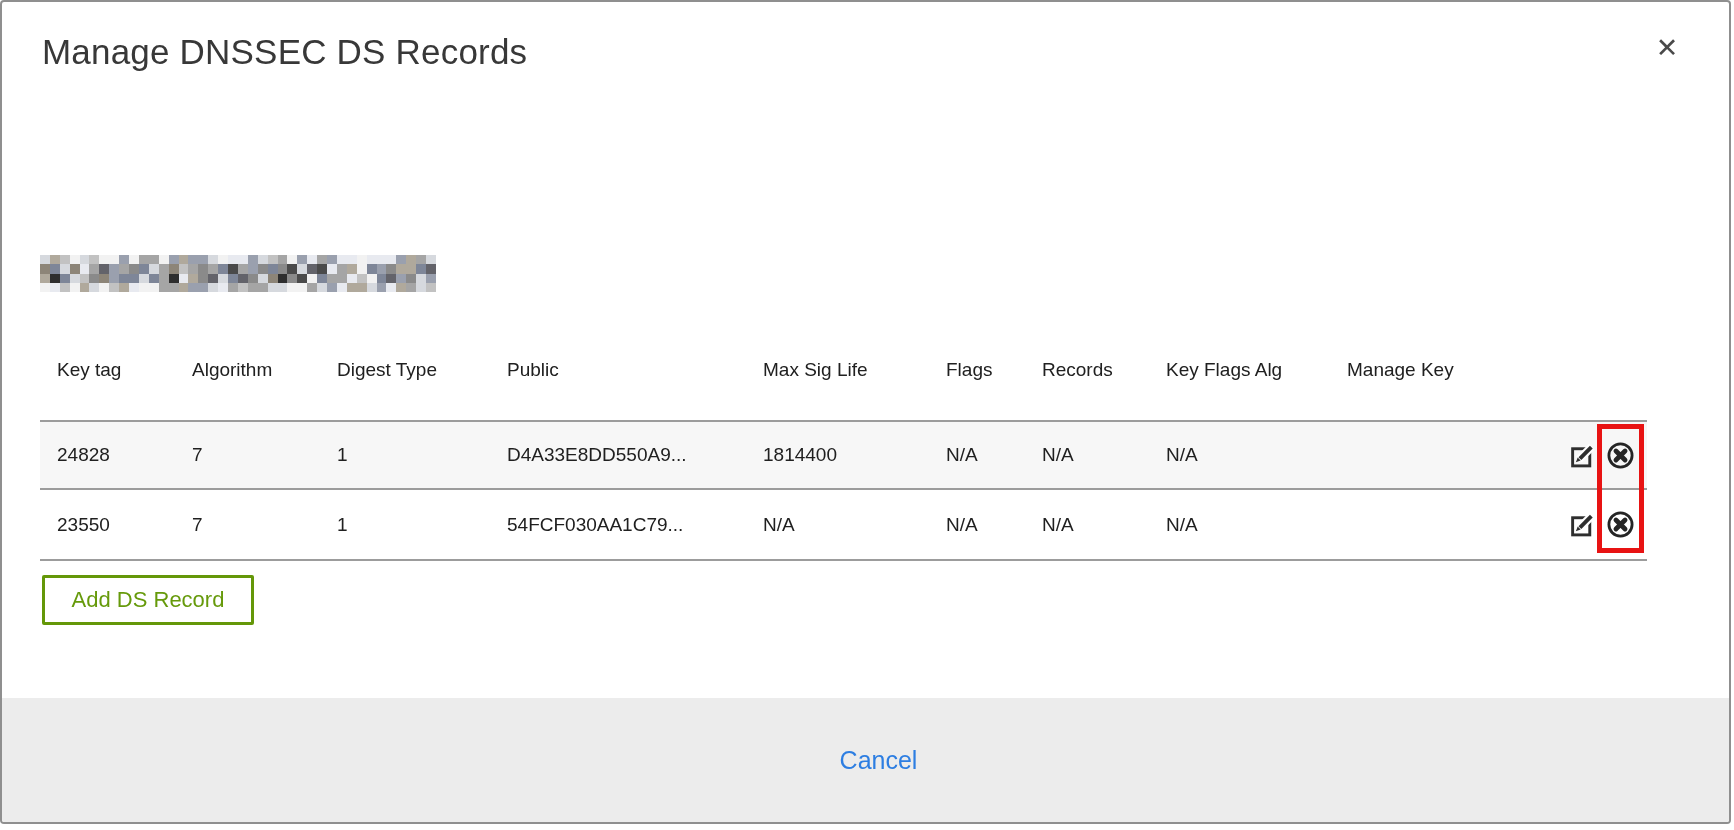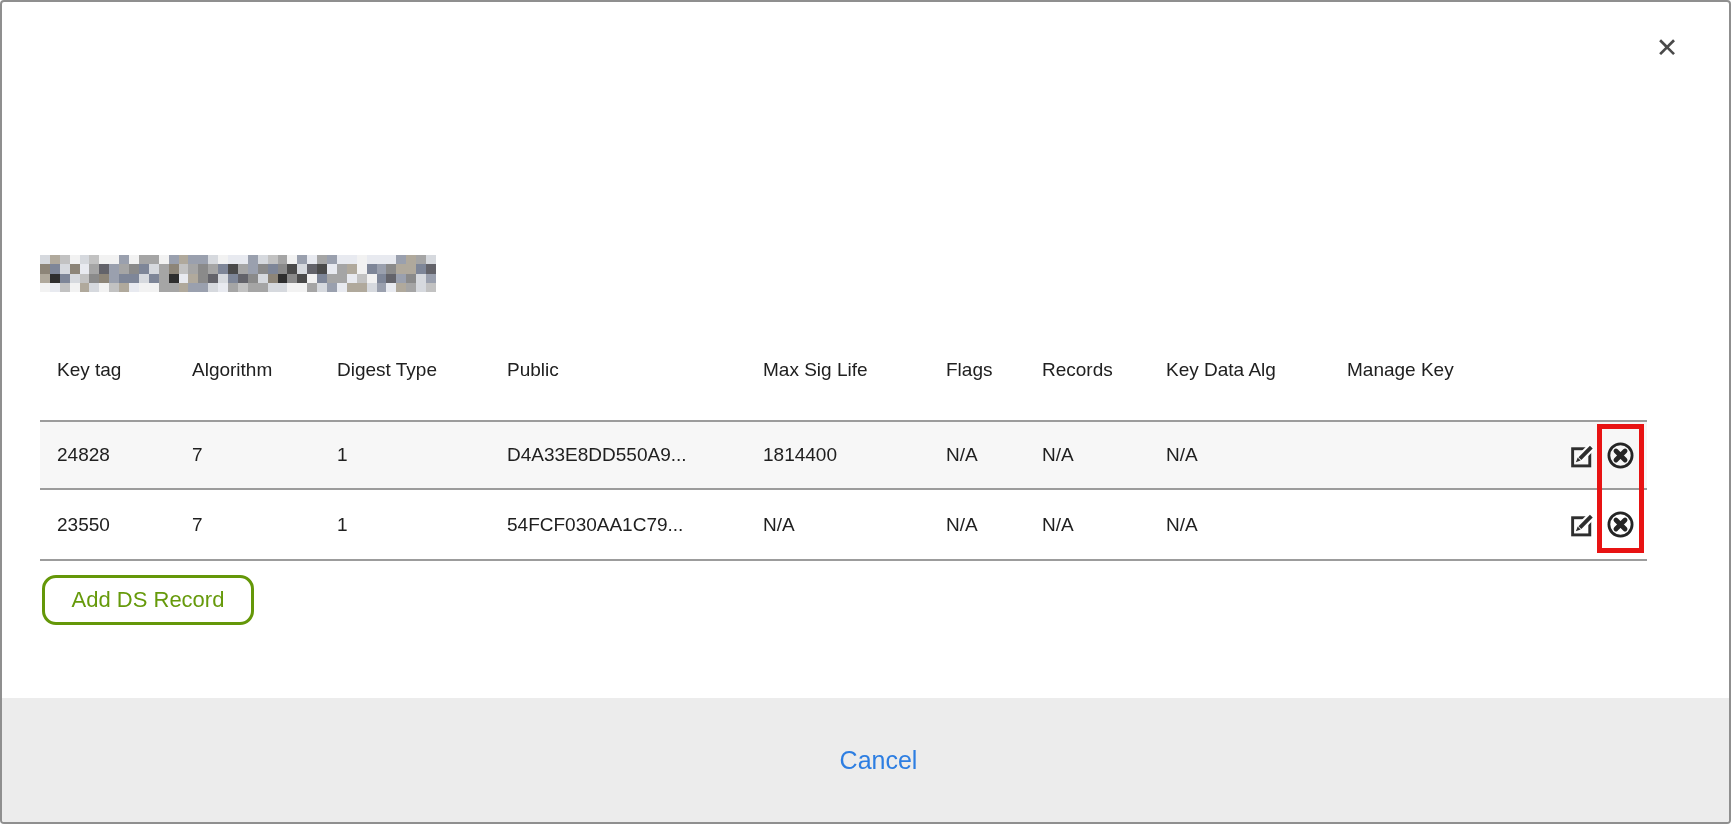--- a/index.html
+++ b/index.html
@@ -79,21 +79,21 @@
     position: absolute; left: 1595px; top: 422px;
     width: 47px; height: 129px;
     border: 5px solid #e81313;
     pointer-events: none; z-index: 5;
   }
   .add-btn {
     position: absolute; left: 40px; top: 573px;
     width: 212px; height: 50px;
     background: #ffffff;
     border: 3px solid #649708;
-    border-radius: 14px;
+    border-radius: 2px;
     color: #669a0b; font-size: 22px;
     text-align: center; line-height: 44px;
     cursor: pointer;
   }
   .modal-footer {
     position: absolute; left: 0; bottom: 0;
     width: 100%; height: 124px;
     background: #ececec;
     display: flex; align-items: center; justify-content: center;
   }
@@ -111,20 +111,21 @@
     margin-left: 26px;
     color: #2d7ee2; font-size: 25px;
     cursor: pointer;
   }
 </style>
 </head>
 <body>
 
 <div class="modal">
 
+  <div class="modal-title">Manage DNSSEC DS Records</div>
 
   <div class="close-btn">✕</div>
 
   <div class="redacted-domain">
       <div style="background: rgb(214, 217, 222);"></div>
       <div style="background: rgb(176, 169, 156);"></div>
       <div style="background: rgb(194, 194, 194);"></div>
       <div style="background: rgb(242, 242, 242);"></div>
       <div style="background: rgb(214, 217, 222);"></div>
       <div style="background: rgb(194, 194, 194);"></div>
@@ -300,21 +301,21 @@
     </colgroup>
     <thead>
       <tr>
         <th>Key tag</th>
         <th>Algorithm</th>
         <th>Digest Type</th>
         <th>Public</th>
         <th>Max Sig Life</th>
         <th>Flags</th>
         <th>Records</th>
-        <th>Key Data Alg</th>
+        <th>Key Flags Alg</th>
         <th>Manage Key</th>
         <th></th>
       </tr>
     </thead>
     <tbody>
       <tr class="row-odd">
         <td>24828</td>
         <td>7</td>
         <td>1</td>
         <td>D4A33E8DD550A9...</td>

